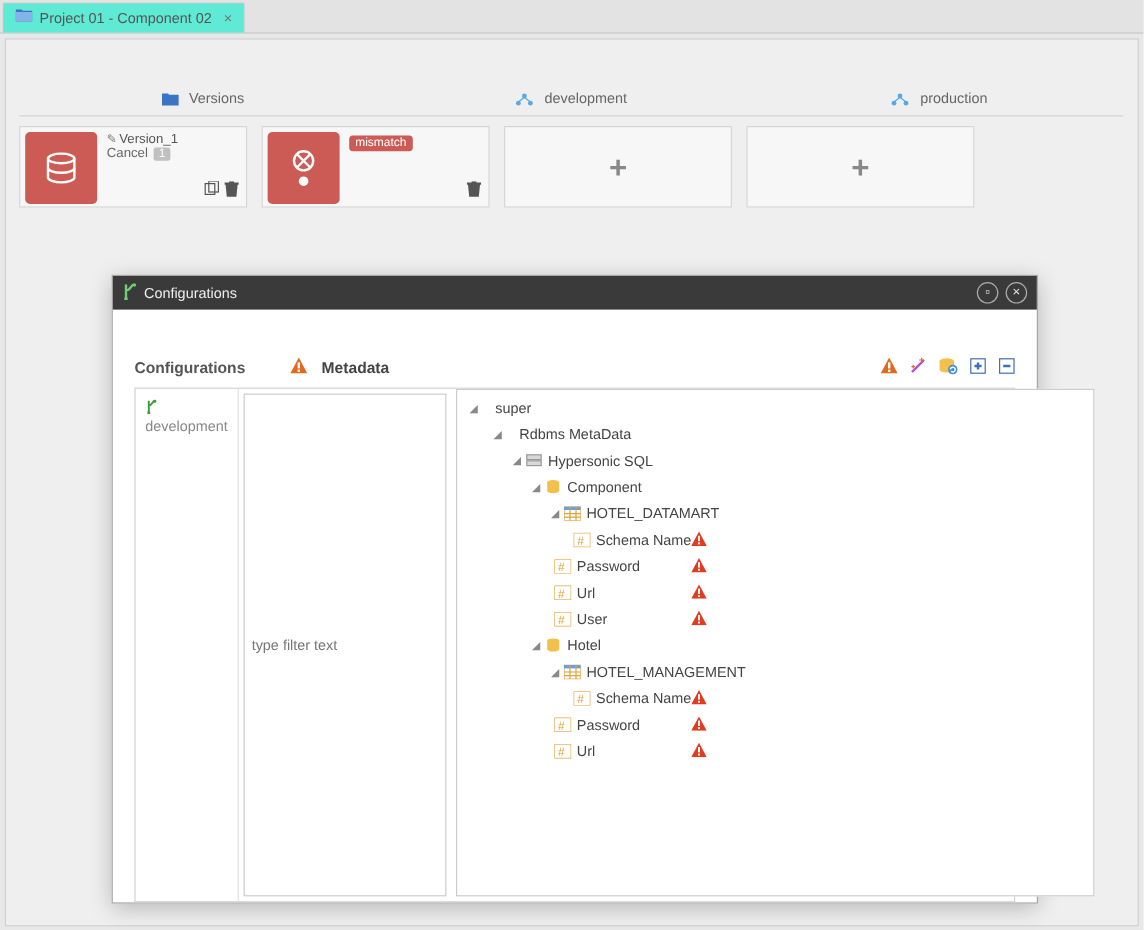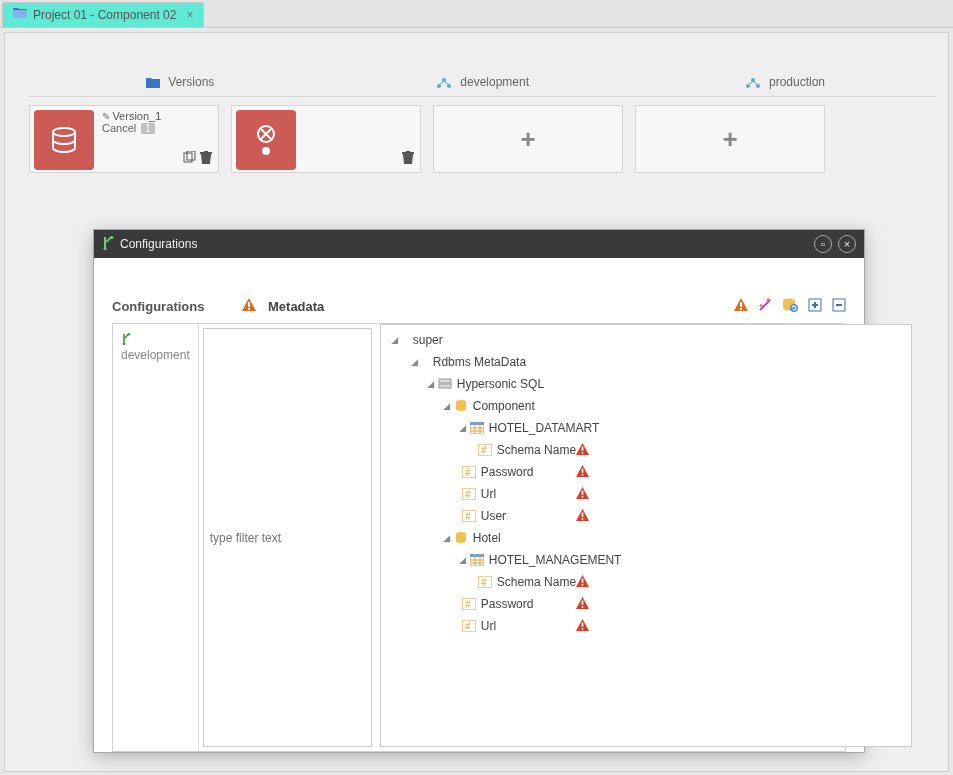--- a/index.html
+++ b/index.html
@@ -29,21 +29,21 @@
     display: flex;
     align-items: flex-end;
     gap: 6px;
     border-radius: 2px 2px 0 0;
     margin-top: 2px;
   }
   .tab .folder-icon { color:#3a74c4;}
   .tab .x { margin-left: 4px; color:#777; }
   
   .workspace {
-    padding: 32px 12px 10px 24px;
+    padding: 32px 12px 10px 11px;
     background:#efefef;
     border:1px solid #d0d0d0;
     margin:4px;
     height: 740px;
     position:relative;
   }
   .pillbar {
     display:flex;
     height:32px;
     align-items:flex-end;
@@ -203,20 +203,23 @@
 
     <div class="card">
       <div class="redsq tools">
         <svg viewBox="0 0 34 34">
             <g stroke="#fff" stroke-width="2" fill="none">
               <circle cx="17" cy="11" r="8"></circle>
               <path d="M11 5l12 12M23 5 11 17"></path>
             </g>
             <circle cx="17" cy="28" r="4" fill="#fff"></circle>
           </svg>
+      </div>
+      <div class="body">
+        <div class="mismatch" style="display:inline-block">mismatch</div>
       </div>
       <div class="footer">
         <span><svg width="12" height="14">
               <path fill="#555" d="M1 3h10l-1 10H2zM0 1h12v2H0zM4 0h4v1H4z"></path>
             </svg></span>
       </div>
     </div>
 
     <div class="card add">
         <span class="plus">+</span>

